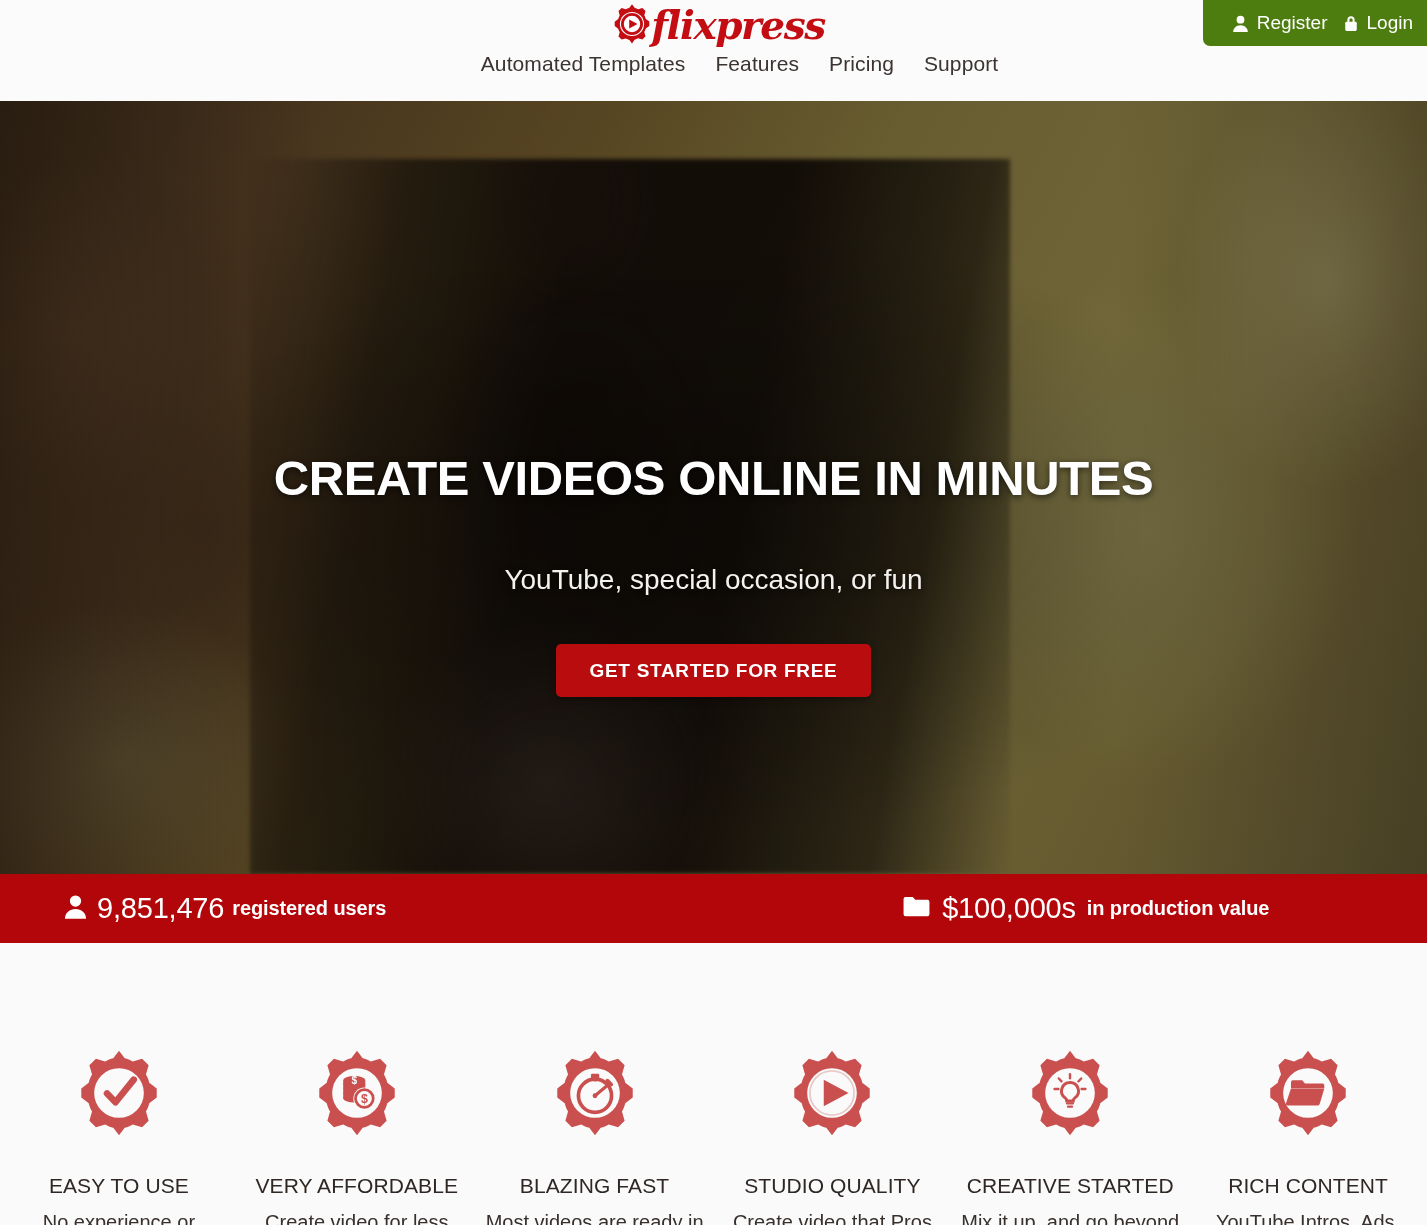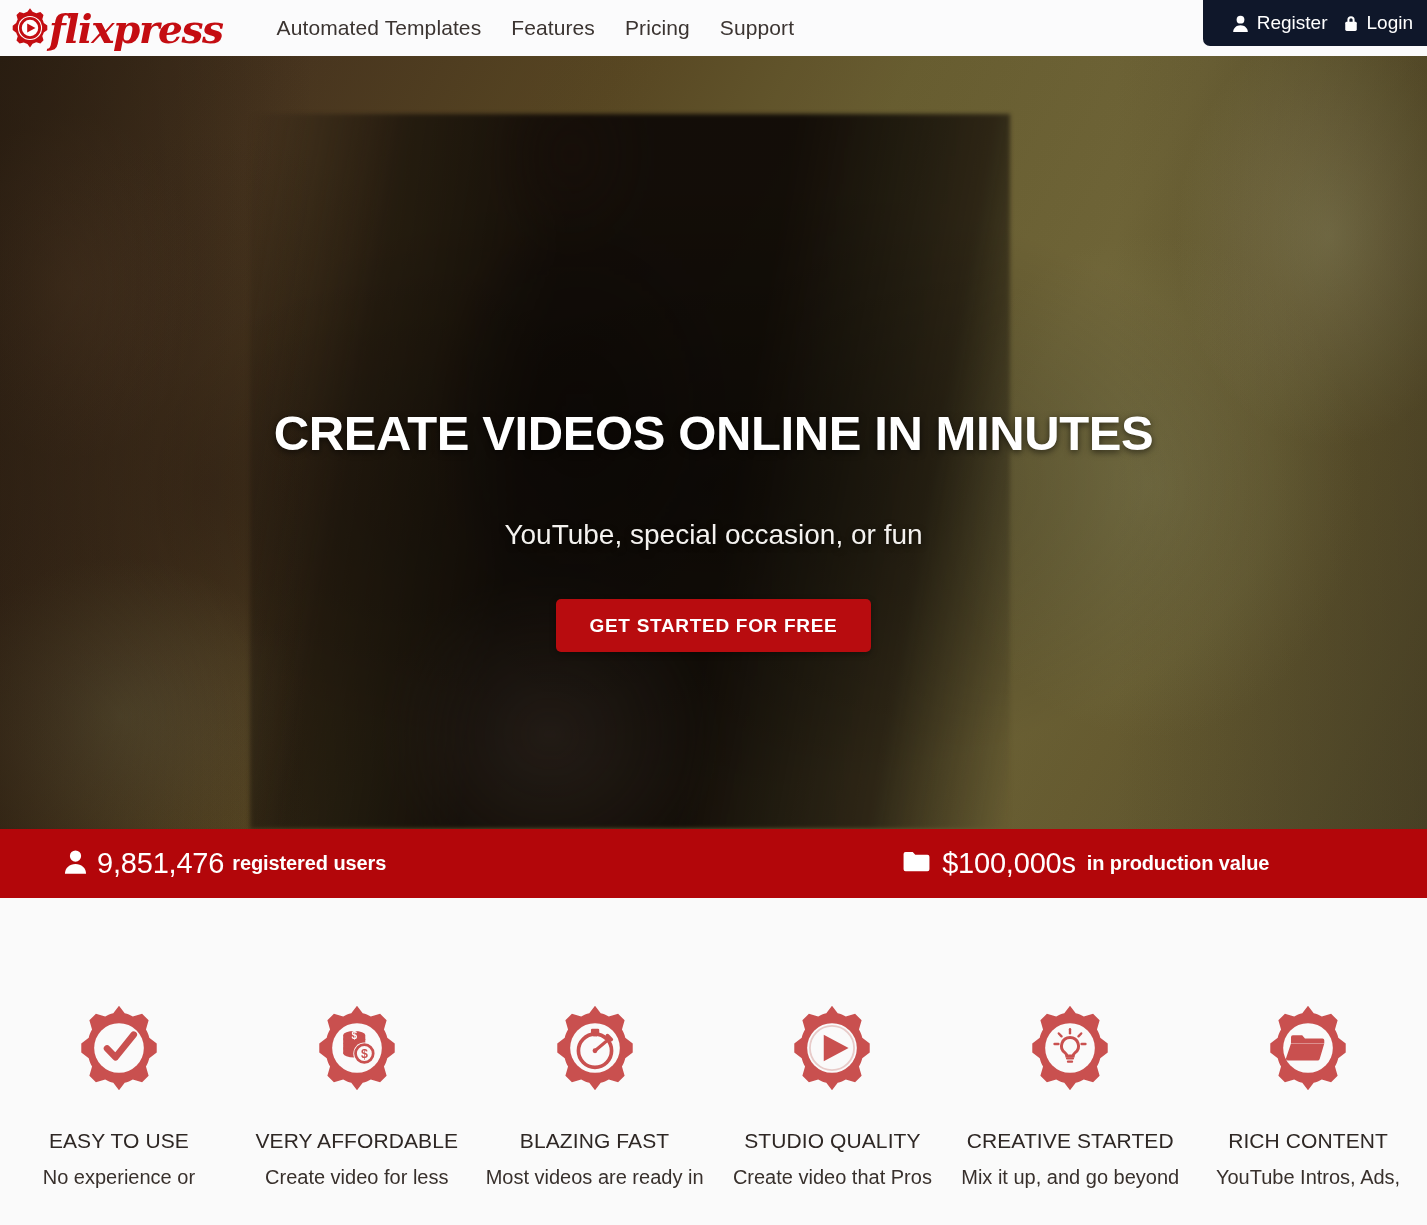--- a/index.html
+++ b/index.html
@@ -9,25 +9,26 @@
     height: 1225px;
     overflow: hidden;
     background: #fafafa;
     font-family: "Liberation Sans", sans-serif;
   }
 
   
   .site-header {
     position: relative;
     width: 1427px;
-    height: 56px;
+    height: 101px;
     background: #fbfbfc;
     display: flex;
     align-items: center;
     z-index: 30;
+    flex-direction: column;
   }
 
   .logo {
     display: flex;
     align-items: center;
     margin-left: 8px;
     height: 48px;
     text-decoration: none;
   }
   .logo-mark { width: 44px; height: 44px; flex: 0 0 44px; display: block; }
@@ -57,21 +58,21 @@
     letter-spacing: 0.1px;
     white-space: nowrap;
     padding: 4px 2px;
   }
 
   .account-bar {
     position: absolute;
     top: 0;
     right: 0;
     height: 46px;
-    background: #0f172a;
+    background: #4d7c0f;
     border-bottom-left-radius: 7px;
     display: flex;
     align-items: center;
     gap: 14px;
     padding: 0 14px 0 28px;
   }
   .account-link {
     display: flex;
     align-items: center;
     gap: 7px;

